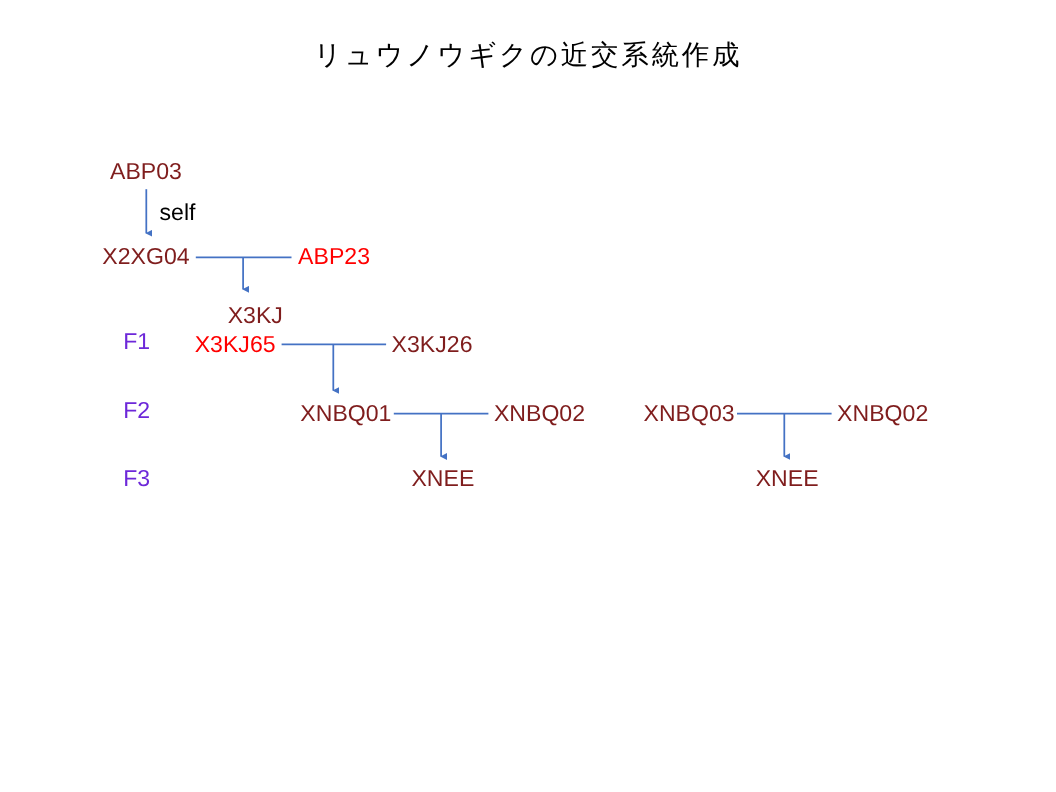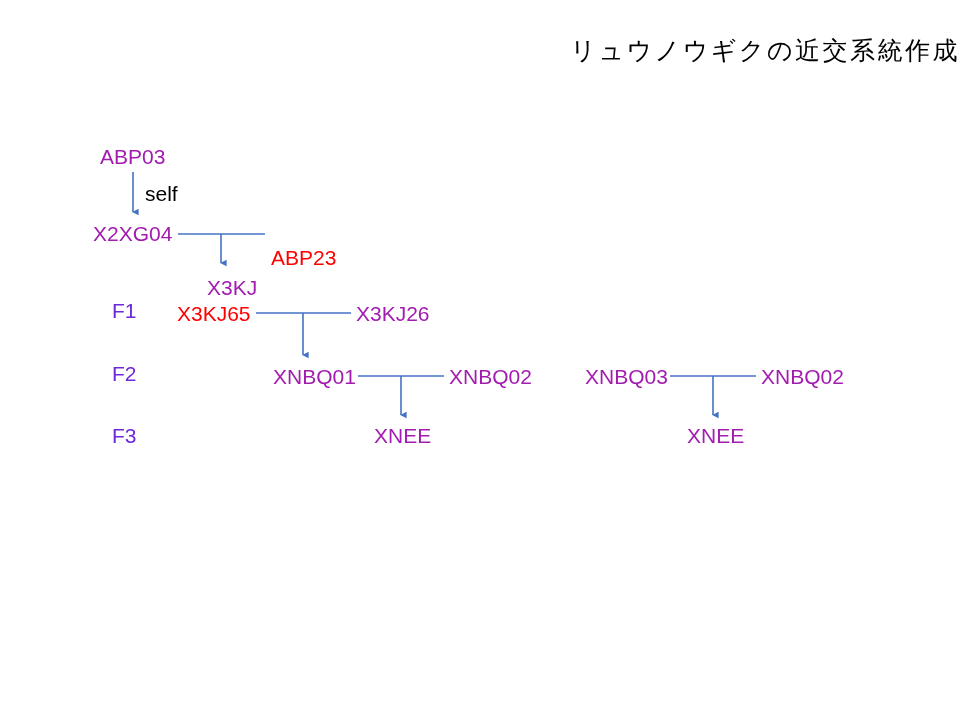--- a/index.html
+++ b/index.html
@@ -14,32 +14,32 @@
     height: 720px;
     background: #ffffff;
     overflow: hidden;
     font-family: "Liberation Sans", "DejaVu Sans", sans-serif;
   }
   .title {
     position: absolute;
     left: 0;
     top: 33px;
     width: 960px;
-    text-align: right;
+    text-align: center;
     font-size: 25px;
     line-height: 34px;
     letter-spacing: 2.5px;
     color: #000000;
     white-space: nowrap;
   }
   .node {
     position: absolute;
     font-size: 21px;
     line-height: 26px;
-    color: #a21caf;
+    color: #7f1d1d;
     white-space: nowrap;
   }
   .node.red {
     color: #ff0000;
   }
   .gen-label {
     position: absolute;
     font-size: 21px;
     line-height: 26px;
     color: #6d28d9;
@@ -104,21 +104,21 @@
   <div class="gen-label" style="left:112px; top:298px;">F1</div>
   <div class="gen-label" style="left:112px; top:361px;">F2</div>
   <div class="gen-label" style="left:112px; top:423px;">F3</div>
 
   <div class="selflabel" style="left:145px; top:181px;">self</div>
 
   <div class="node" style="left:100px; top:144px;">ABP03</div>
 
   <div class="node" style="left:93px; top:221px;">X2XG04</div>
 
-  <div class="node red" style="left:271px; top:221px;margin-top:24px;">ABP23</div>
+  <div class="node red" style="left:271px; top:221px;">ABP23</div>
 
   <div class="node" style="left:192px; top:275px;margin-left:15px;">X3KJ</div>
 
   <div class="node red" style="left:177px; top:301px;">X3KJ65</div>
 
   <div class="node" style="left:356px; top:301px;">X3KJ26</div>
 
   <div class="node" style="left:273px; top:364px;">XNBQ01</div>
 
   <div class="node" style="left:449px; top:364px;">XNBQ02</div>

